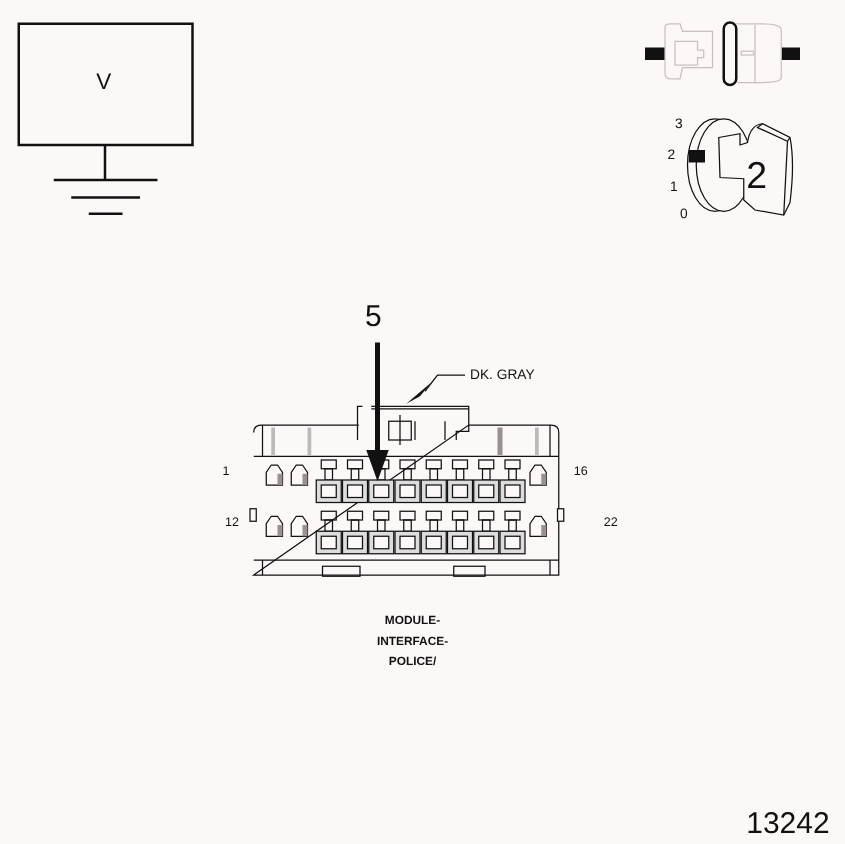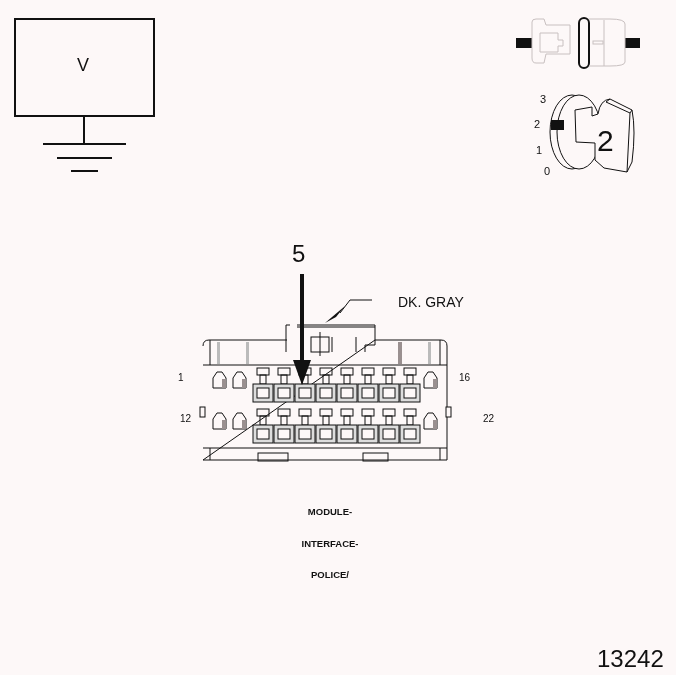--- a/index.html
+++ b/index.html
@@ -1,23 +1,23 @@
 <!DOCTYPE html>
 <html><head>
 <meta charset="utf-8">
 <style>
   html,body{margin:0;padding:0;}
   body{width:676px;height:675px;background:#fdf8f8;position:relative;overflow:hidden;font-family:"Liberation Sans",sans-serif;color:#111;}
   .abs{position:absolute;}
   .lbl{position:absolute;font-size:10px;}
   .caption{position:absolute;left:270px;top:489px;width:120px;text-align:center;font-weight:bold;font-size:9.5px;line-height:16.5px;}
-  .caption div{margin:15px;}
+  .caption div{margin:0;}
   .figno{position:absolute;left:597px;top:645px;font-size:24px;}
   .pin5{position:absolute;left:292px;top:240px;font-size:24px;}
-  .dk{position:absolute;left:376px;top:294px;font-size:14px;margin-left:22px;}
+  .dk{position:absolute;left:376px;top:294px;font-size:11px;}
   .vlabel{position:absolute;left:77px;top:55px;font-size:18px;}
   .key2{position:absolute;left:597px;top:124px;font-size:30px;}
   .keypos{position:absolute;font-size:11px;}
 </style>
 </head>
 <body>
 
 <div>
   <svg class="abs" style="left:0;top:0" width="200" height="190">
     <rect x="15" y="19" width="139" height="97" fill="none" stroke="#111" stroke-width="2"></rect>

